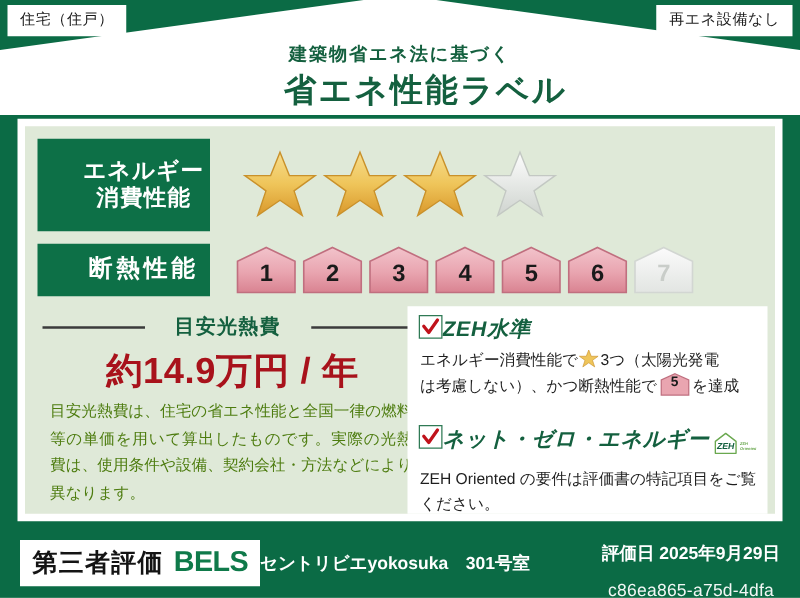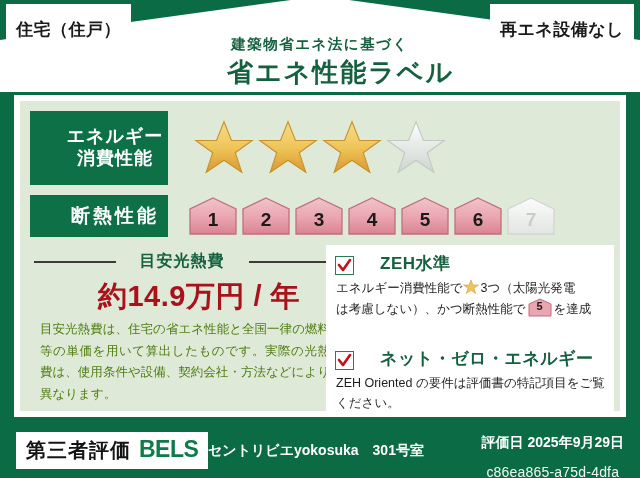--- a/index.html
+++ b/index.html
@@ -24,24 +24,24 @@
     overflow: hidden;
     pointer-events: none;
   }
   .chevron svg { display: block; }
 
   
   .tag {
     position: absolute;
     background: #ffffff;
     color: #1a1a1a;
-    font-weight: bold;
-    font-size: 17px;
+    font-weight: normal;
+    font-size: 12px;
     letter-spacing: 0.5px;
-    padding: 16px 10px 6px 10px;
+    padding: 5px 10px 6px 10px;
     line-height: 1.15;
     white-space: nowrap;
   }
   .tag-left  { left: 6px;  top: 4px; }
   .tag-right { right: 6px; top: 4px; }
 
   
   .title-wrap {
     position: absolute;
     left: 0; top: 36px;
@@ -152,21 +152,21 @@
   .cost-head .rule {
     flex: 1; height: 2px; background: #3b3b3b;
   }
   .cost-head .txt {
     font-size: 16px; font-weight: bold;
     color: #14603f; letter-spacing: 1px;
     white-space: nowrap;
   }
   .cost-value {
     position: absolute;
-    left: 31px; top: 176px;
+    left: 18px; top: 176px;
     width: 296px;
     text-align: center;
     color: #a8121b;
     font-size: 29px;
     font-weight: bold;
     letter-spacing: 0.5px;
   }
   .cost-note {
     position: absolute;
     left: 20px; top: 218px;
@@ -180,22 +180,23 @@
   
   .right-card {
     position: absolute;
     right: 6px; top: 144px;
     width: 288px; height: 166px;
     background: #ffffff;
     padding: 7px 9px 0 9px;
   }
   .zeh-line {
     display: flex;
-    align-items: flex-end;
-    gap: 26px;
+    align-items: flex-start;
+    gap: 0;
+    font-style: italic;
   }
   .chk {
     flex: 0 0 auto;
     width: 19px; height: 19px;
     border: 1.5px solid #2f7a55;
     background: #fff;
     position: relative;
   }
   .chk svg { position: absolute; left: 1px; top: 1px; }
   .zeh-title {

